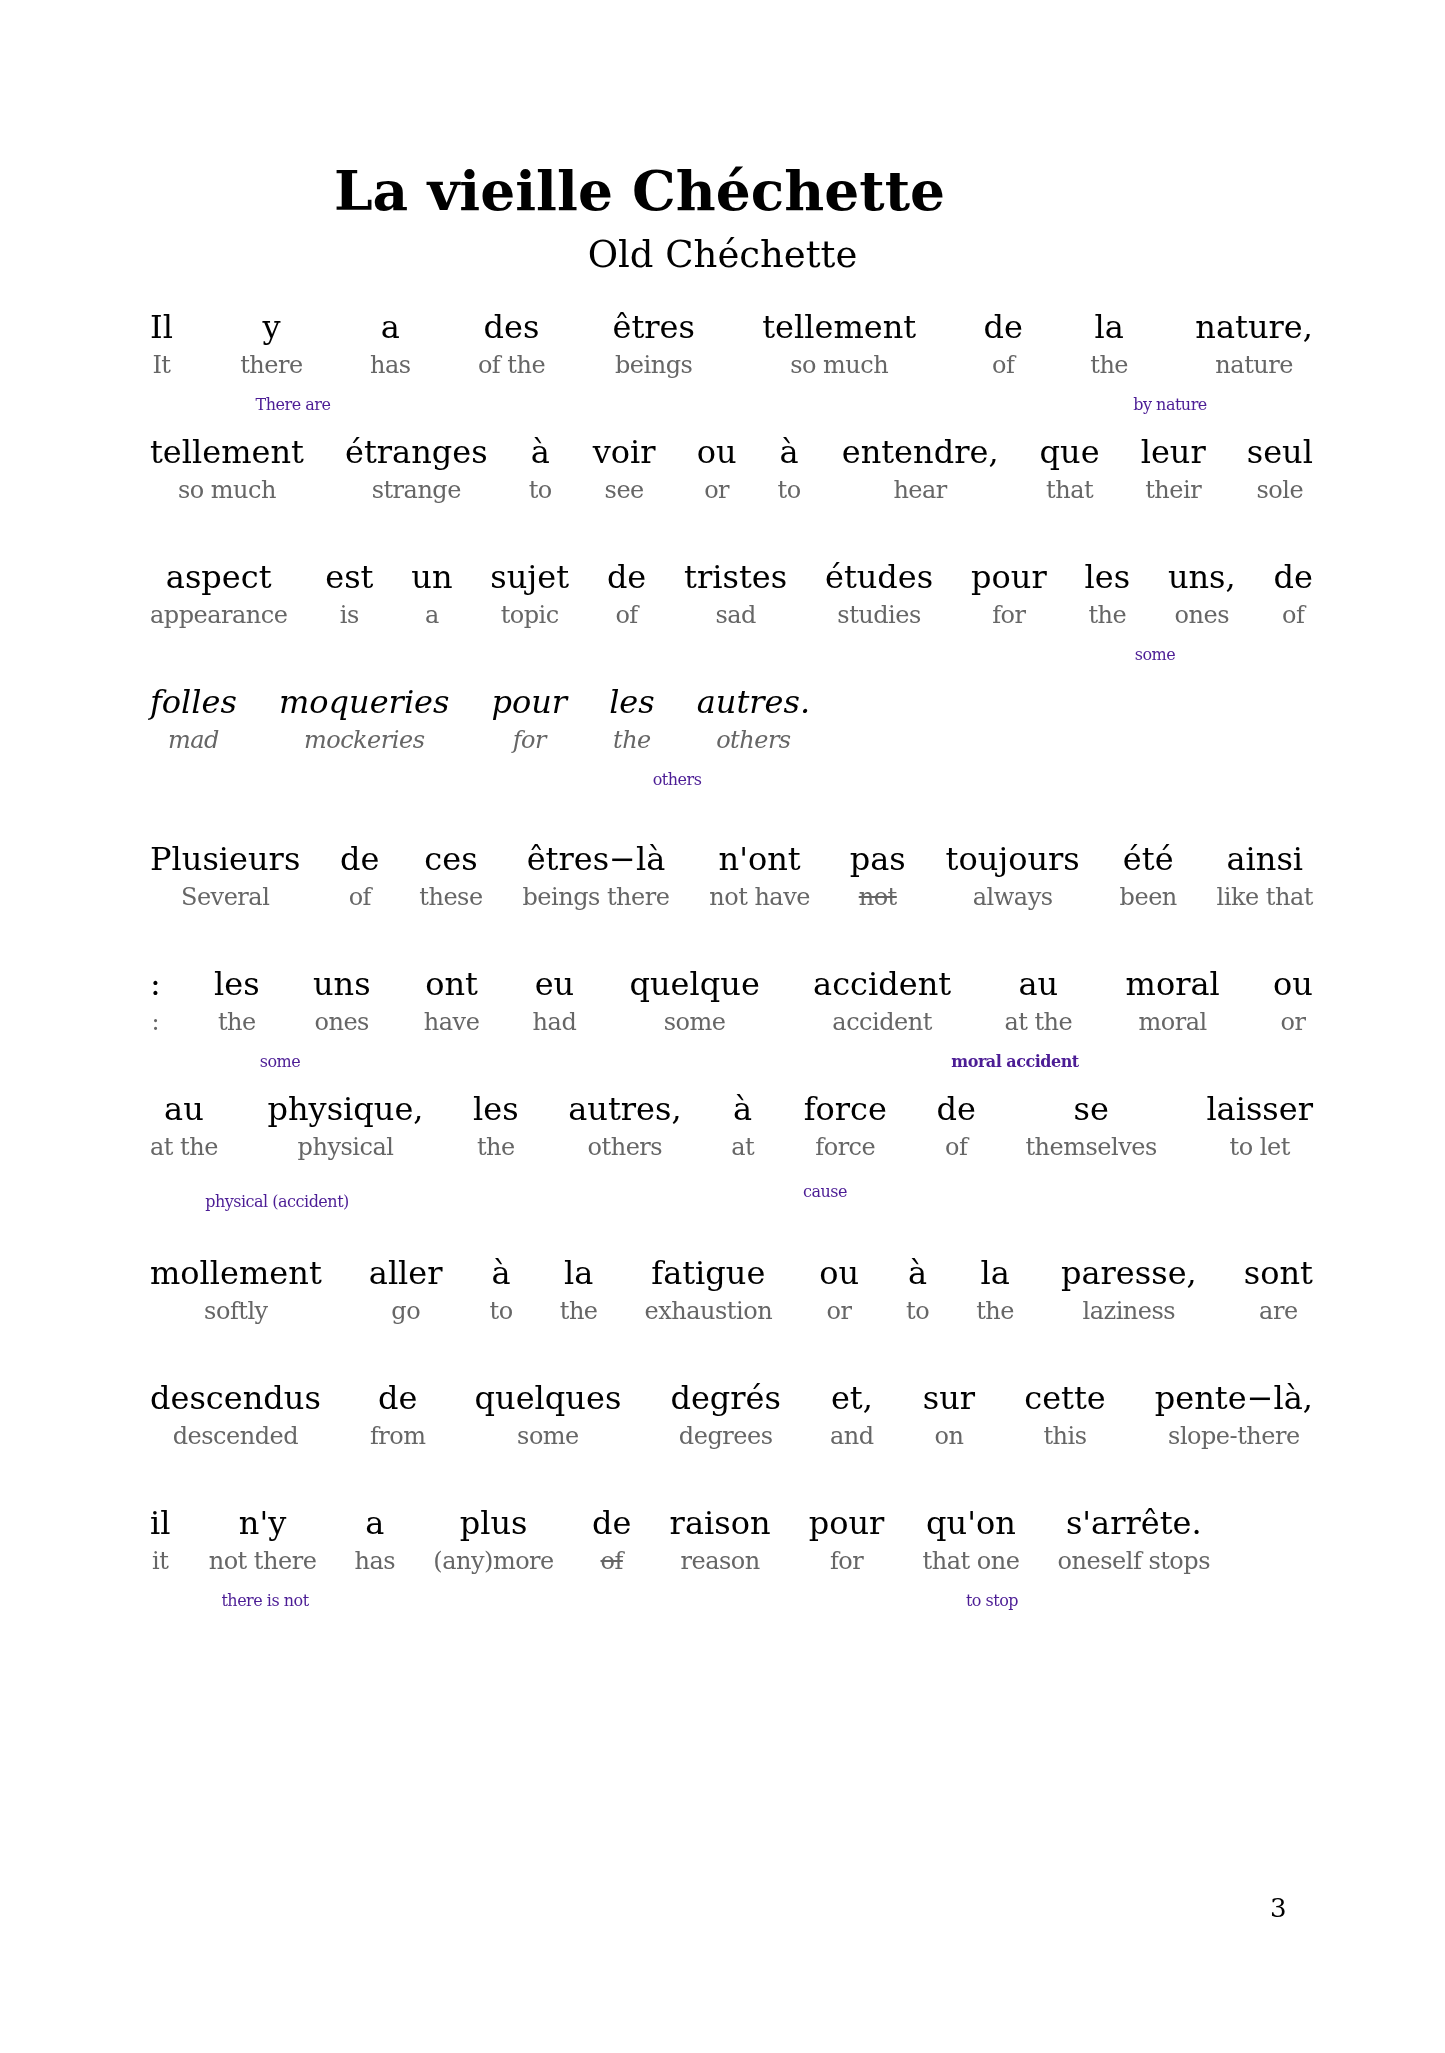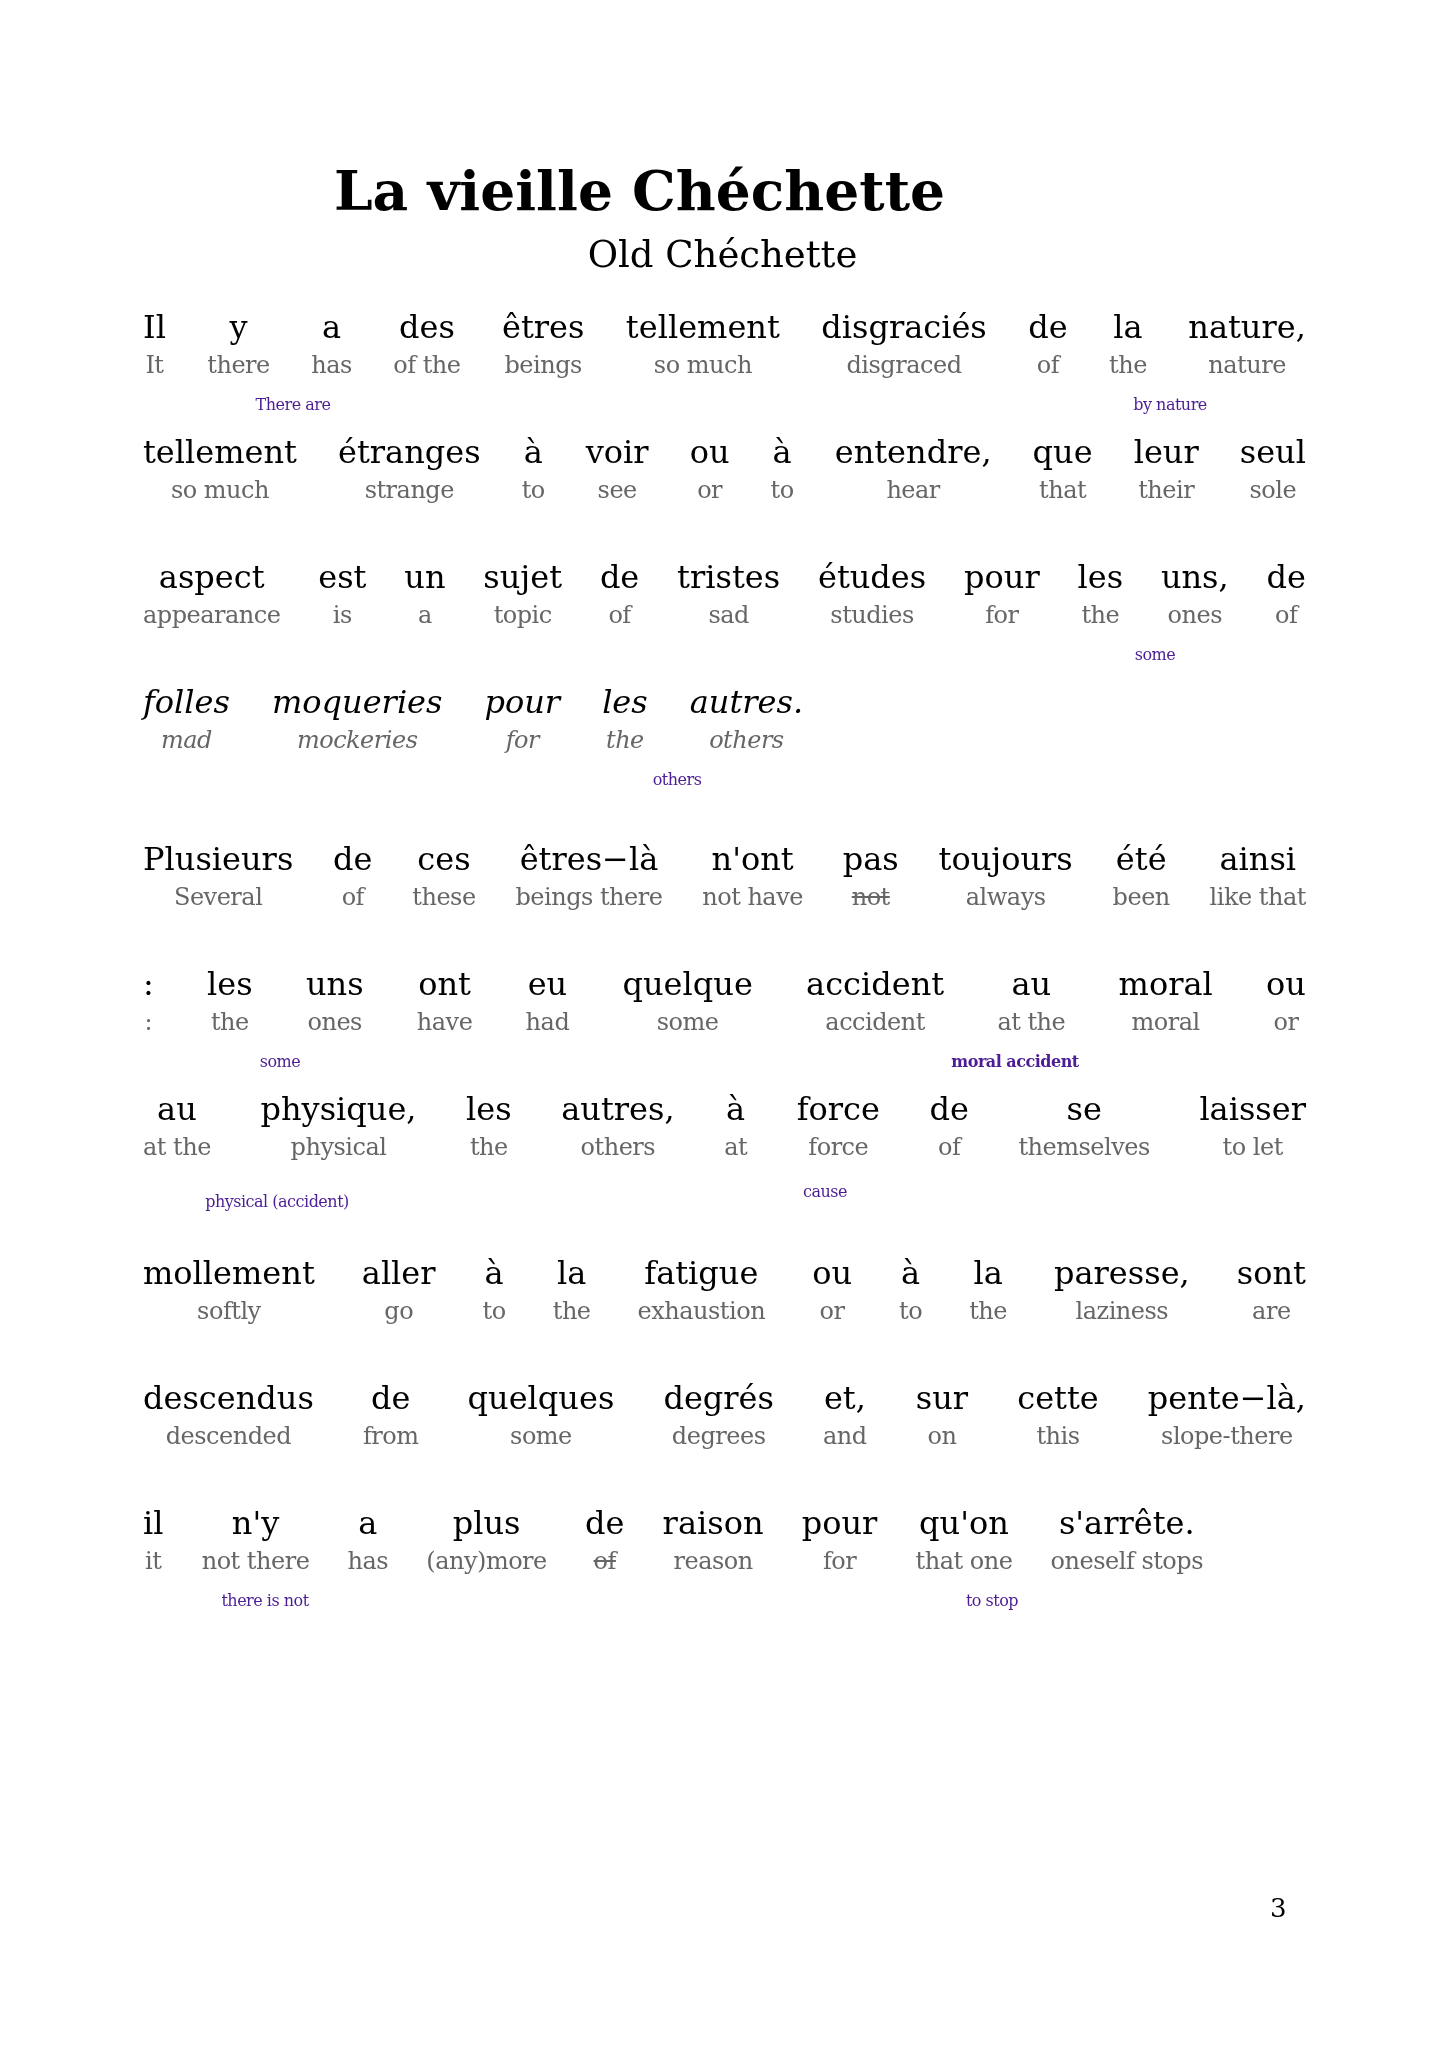--- a/index.html
+++ b/index.html
@@ -2,21 +2,21 @@
 <html><head>
   <meta charset="utf-8">
   <style>
     html, body { margin: 0; padding: 0; background: #ffffff; }
     body { width: 1445px; height: 2053px; position: relative; overflow: hidden;
            font-family: "DejaVu Serif", serif; color: #000; }
     .title { position: absolute; left: 0; width: 1279px; top: 158px; text-align: center;
              font-size: 55px; font-weight: bold; line-height: 66px; }
     .subtitle { position: absolute; left: 0; width: 1445px; top: 230px; text-align: center;
                 font-size: 37px; line-height: 50px; }
-    .line { position: absolute; left: 143px; width: 1163px; display: flex;
+    .line { position: absolute; left: 150px; width: 1163px; display: flex;
             justify-content: space-between; align-items: center; }
     .col { display: flex; flex-direction: column; align-items: center; white-space: nowrap; }
     .fr { font-size: 32px; line-height: 38px; color: #000; }
     .en { font-size: 24px; line-height: 30px; color: #666666; margin-top: 4px;
           font-family: "DejaVu Serif", serif; letter-spacing: -0.5px; }
     .en.strike { text-decoration: line-through; }
     .phrase { position: absolute; font-size: 16px; line-height: 30px; color: #4c1d95;
               white-space: nowrap; letter-spacing: -0.5px; transform: translateX(-50%); }
     .page-number { position: absolute; left: 1270px; top: 1893px; font-size: 26px; color: #000; }
   </style>
@@ -46,24 +46,20 @@
         </div>
         <div class="col">
           <span class="fr">êtres</span>
           <span class="en">beings</span>
         </div>
         <div class="col">
           <span class="fr">tellement</span>
           <span class="en">so much</span>
         </div>
         <div class="col">
-          <span class="fr">disgraciés</span>
-          <span class="en">disgraced</span>
-        </div>
-        <div class="col">
           <span class="fr">de</span>
           <span class="en">of</span>
         </div>
         <div class="col">
           <span class="fr">la</span>
           <span class="en">the</span>
         </div>
         <div class="col">
           <span class="fr">nature,</span>
           <span class="en">nature</span>

